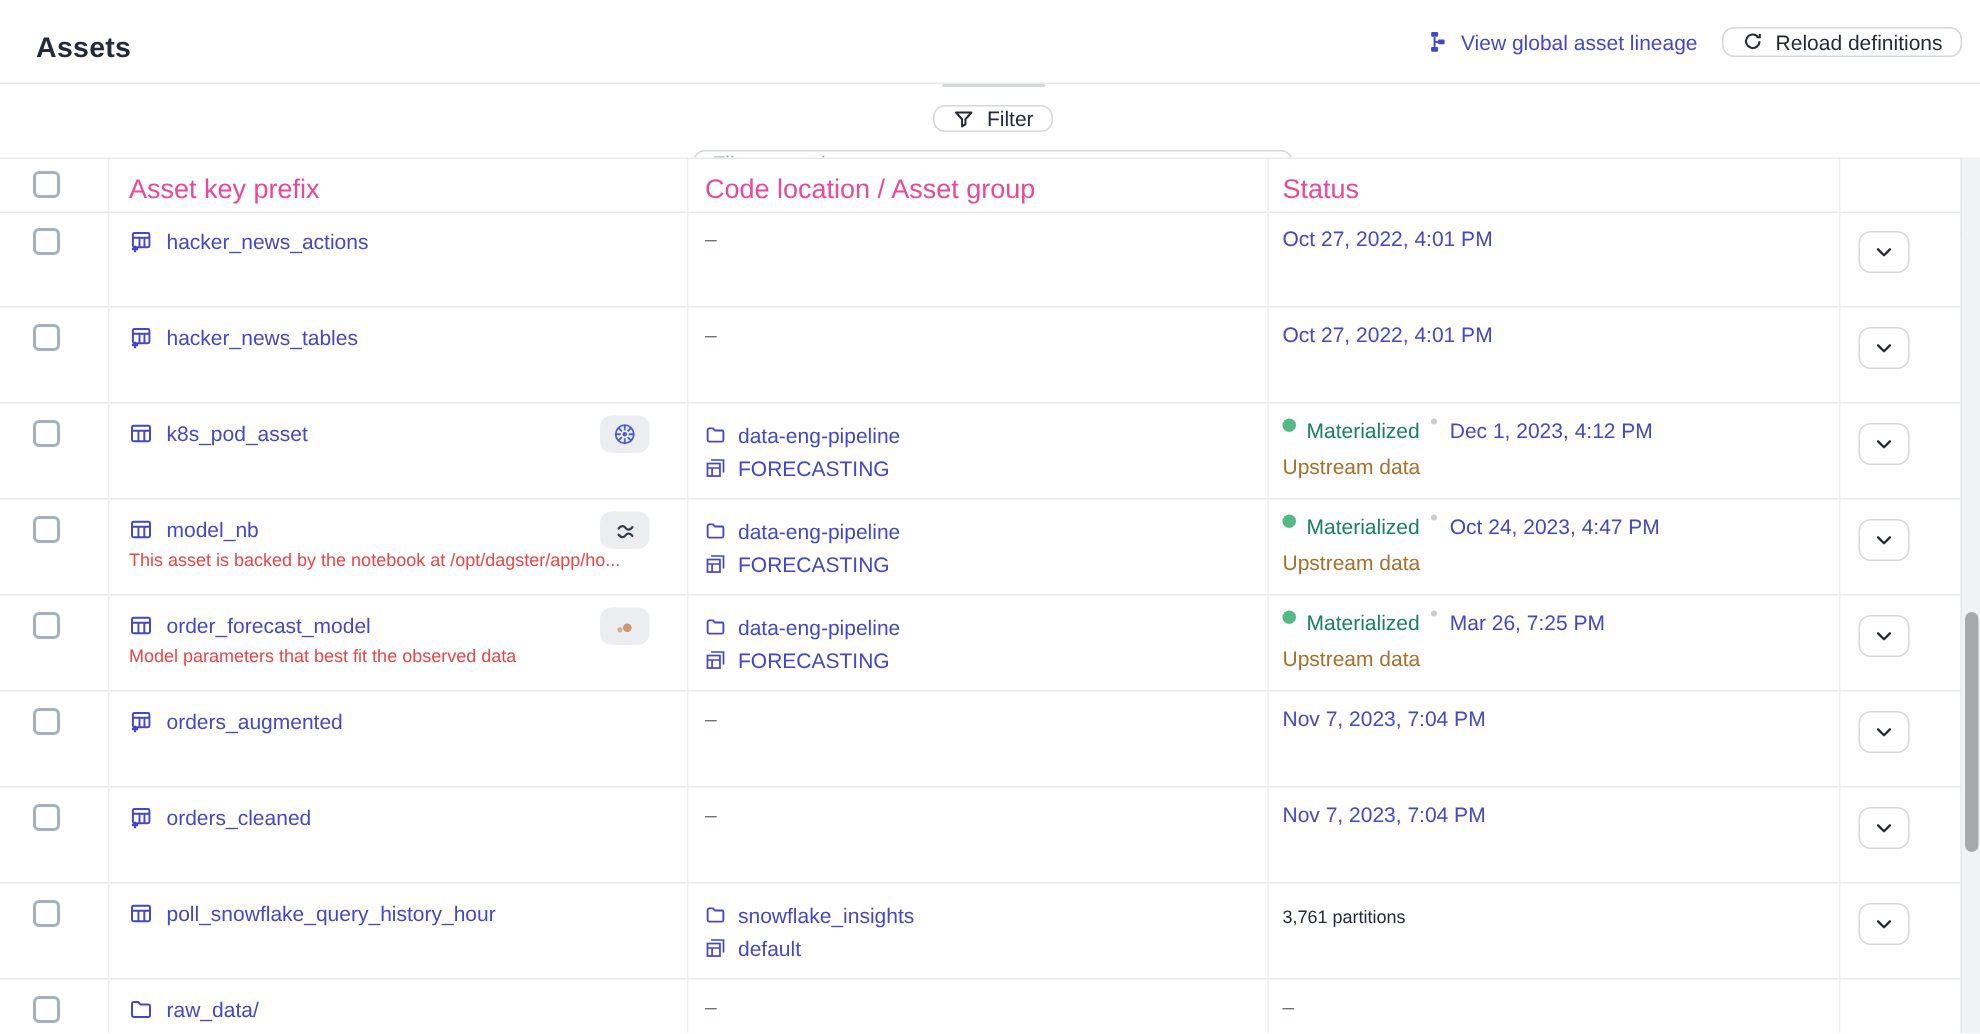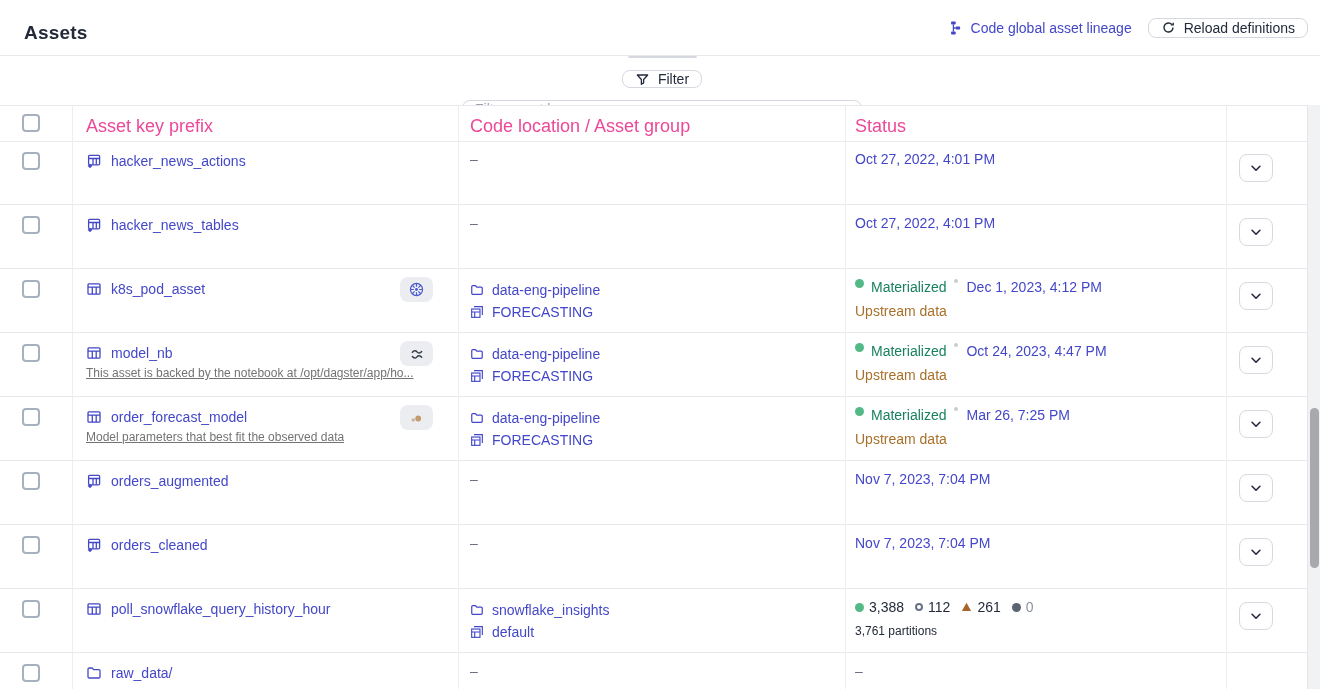--- a/index.html
+++ b/index.html
@@ -46,21 +46,21 @@
   .table{position:absolute;top:105px;left:0;width:1307px;bottom:0;border-top:1px solid #E7E9ED;overflow:hidden;background:#fff;}
   .vline{position:absolute;top:0;bottom:0;width:1px;background:#ECEEF1;z-index:3;}
   .thead{position:relative;height:35px;border-bottom:1px solid #E7E9ED;font-size:18px;color:#ec4899;}
   .th{position:absolute;top:10px;}
   .checkbox{position:absolute;left:22px;width:18px;height:18px;border:2px solid #A7B1BD;border-radius:4px;
     background:#fff;box-sizing:border-box;cursor:pointer;}
   .tbody{position:absolute;top:35px;left:0;right:0;bottom:0;}
   .row{position:relative;height:64px;border-bottom:1px solid #E7E9ED;box-sizing:border-box;}
   .row .checkbox{top:11px;}
   .asset-line{position:absolute;left:86px;top:10px;display:flex;align-items:center;gap:9px;height:20px;font-size:14px;}
-  .asset-desc{position:absolute;left:86px;top:33px;font-size:12px;color:#737373;white-space:nowrap;max-width:360px;overflow:hidden;text-decoration:underline;}
+  .asset-desc{position:absolute;left:86px;top:33px;font-size:12px;color:#ef4444;white-space:nowrap;max-width:360px;overflow:hidden;}
   .badge{position:absolute;left:400px;top:8px;width:33px;height:25px;border-radius:8px;background:#ECEDF1;
     display:flex;align-items:center;justify-content:center;}
   .loc{position:absolute;left:470px;top:10px;font-size:14px;}
   .loc-line{display:flex;align-items:center;gap:8px;height:22px;}
   .status{position:absolute;left:855px;top:10px;font-size:14px;}
   .st-line{display:flex;align-items:flex-start;height:20px;gap:7px;}
   .dot-green{width:9px;height:9px;border-radius:50%;background:var(--dot-green,#53B987);display:inline-block;}
   .mat{color:var(--green,#18815F);}
   .sep-dot{width:4px;height:4px;border-radius:50%;background:#C9CDD4;display:inline-block;margin:0 1px;}
   .upstream{margin-top:4px;color:var(--upstream,#A8702A);height:20px;}
@@ -90,21 +90,21 @@
       <span class="icn">
         <svg width="16" height="16" viewBox="0 0 16 16">
             <g fill="#4347C8" stroke="#4347C8">
               <rect x="4.1" y="1.4" width="4.6" height="3.1" rx="0.7" stroke="none"></rect>
               <rect x="8.7" y="6.4" width="4.4" height="3.1" rx="0.7" stroke="none"></rect>
               <rect x="4.1" y="11.4" width="4.6" height="3.1" rx="0.7" stroke="none"></rect>
               <path d="M6.4 4.5v7M6.4 8h2.3" fill="none" stroke-width="1.3"></path>
             </g>
           </svg>
       </span>
-      <span>Code global asset lineage</span>
+      <span>View global asset lineage</span>
     </a>
     <button class="btn">
       <span class="icn">
         <svg width="15" height="15" viewBox="0 0 16 16" fill="none" stroke="#232B3A" stroke-width="1.5">
             <path d="M12.8 8a4.8 4.8 0 1 1-1.3-3.3"></path>
             <path d="M13 2.8v2.4h-2.4"></path>
           </svg>
       </span>
       <span>Reload definitions</span>
     </button>
@@ -455,42 +455,20 @@
               <svg width="14" height="14" viewBox="0 0 16 16" fill="none" stroke="currentColor" stroke-width="1.3">
                 <path d="M4.6 1.9h9.5v9.5"></path>
                 <rect x="1.9" y="4.6" width="9.5" height="9.5"></rect>
                 <path d="M1.9 8h9.5M5.4 8v6.1"></path>
               </svg>
             </span>
             <a class="link">default</a>
           </div>
         </div>
         <div class="status">
-          <div class="st-line stats">
-            <span class="stat">
-              <span class="sticon materialized"></span>
-              <span class="stv">3,388</span>
-            </span>
-            <span class="stat">
-              <span class="sticon missing"></span>
-              <span class="stv">112</span>
-            </span>
-            <span class="stat">
-              <span class="sticon failed">
-                <svg width="11" height="10" viewBox="0 0 11 10">
-                  <path d="M5.5 0.8l4.6 8.2H0.9z" fill="#A7652B"></path>
-                </svg>
-              </span>
-              <span class="stv">261</span>
-            </span>
-            <span class="stat">
-              <span class="sticon in-progress"></span>
-              <span class="stv muted">0</span>
-            </span>
-          </div>
           <div class="total">3,761 partitions</div>
         </div>
         <button class="caret-btn">
           <span class="icn">
             <svg width="14" height="14" viewBox="0 0 16 16" fill="none" stroke="#232B3A" stroke-width="1.8" stroke-linecap="round" stroke-linejoin="round">
               <path d="M3.5 6l4.5 4.5L12.5 6"></path>
             </svg>
           </span>
         </button>
       </div>

